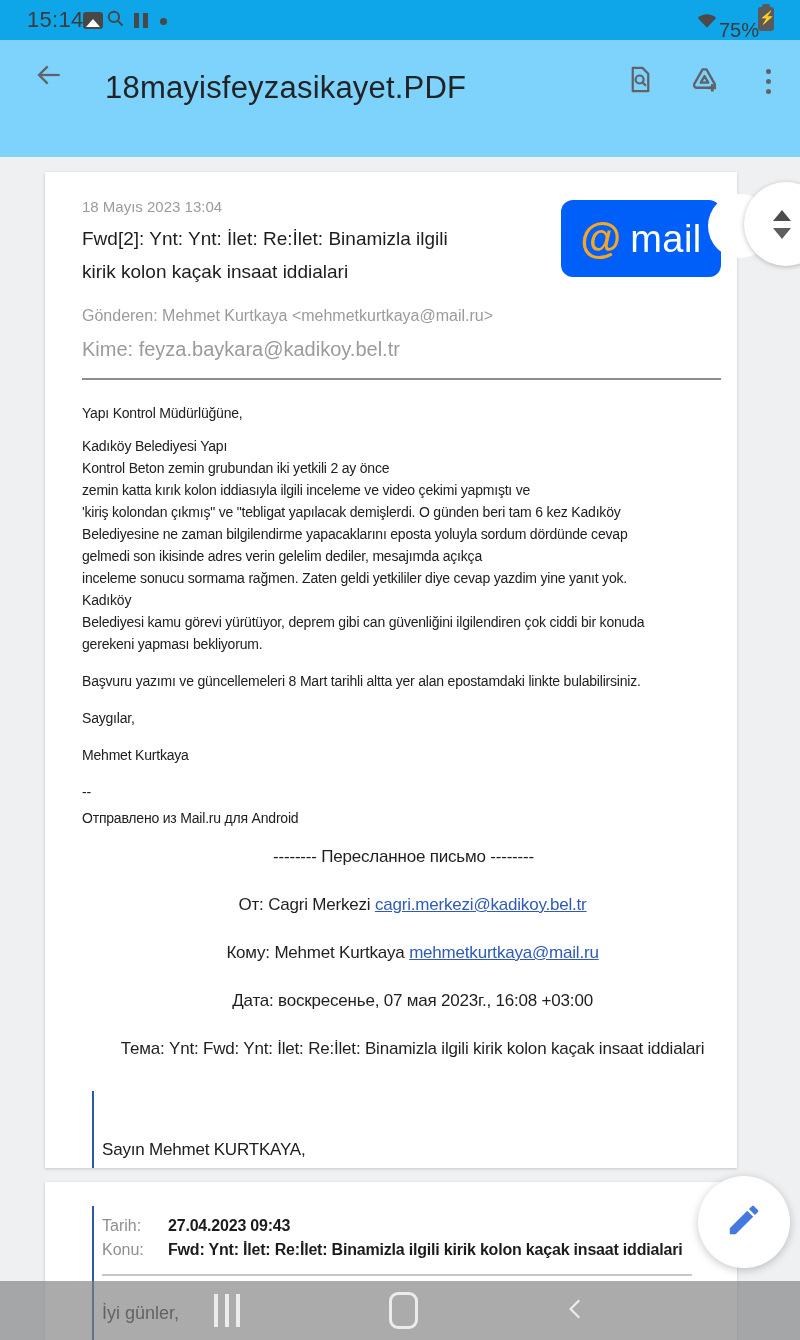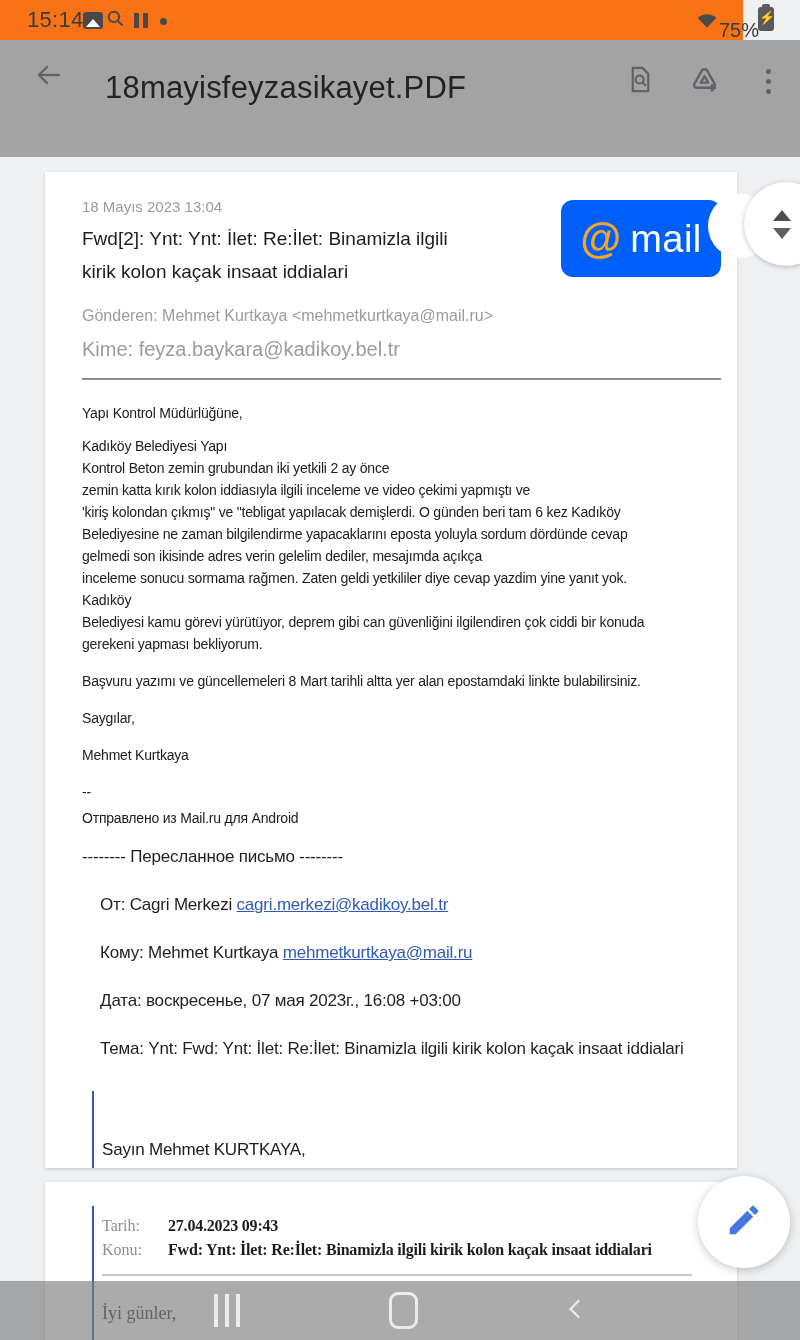--- a/index.html
+++ b/index.html
@@ -4,64 +4,64 @@
 <style>
   * { margin:0; padding:0; box-sizing:border-box; }
   html,body { width:800px; height:1340px; }
   body {
     position:relative; overflow:hidden;
     background:#eef0f2;
     font-family:"Liberation Sans", sans-serif;
     color:#1f1f1f;
   }
   
-  .status-bar{ position:absolute; left:0; top:0; width:743px; height:40px; background:#f97316;
+  .status-bar{ position:absolute; left:0; top:0; width:800px; height:40px; background:#0ea5e9;
     display:flex; align-items:center; }
   .sb-time{ position:absolute; left:27px; top:7px; font-size:22px; color:#3c3c3c; letter-spacing:.3px; }
   .sb-ico{ position:absolute; top:11px; }
   .sb-img{ left:83px; width:20px; height:17px; background:#484848; border-radius:3px; position:absolute; top:12px;}
   .sb-img::after{ content:""; position:absolute; left:3px; bottom:2px; border-left:7px solid transparent;
     border-right:7px solid transparent; border-bottom:8px solid #ffffff; }
   .sb-search{ left:106px; top:9px; }
   .sb-pause{ left:134px; top:13px; display:flex; gap:4px; }
   .sb-pause i{ display:block; width:5px; height:15px; background:#484848; }
   .sb-dot{ left:160px; top:18px; width:7px; height:7px; border-radius:50%; background:#484848; }
   .sb-wifi{ left:695px; top:9px; }
   .sb-batt-txt{ position:absolute; left:719px; top:19px; font-size:20px; color:#3c3c3c; }
   .sb-batt{ position:absolute; left:758px; top:7px; width:16px; height:24px; background:#5a5a5a;
     border-radius:3px; }
   .sb-batt::before{ content:""; position:absolute; top:-3px; left:4px; width:8px; height:3px; background:#5a5a5a;
     border-radius:2px 2px 0 0; }
   .sb-batt::after{ content:"\26A1"; position:absolute; left:1px; top:3px; font-size:13px; color:#e8e8e8; }
   
-  .toolbar{ position:absolute; left:0; top:40px; width:800px; height:117px; background:#a3a3a3; }
+  .toolbar{ position:absolute; left:0; top:40px; width:800px; height:117px; background:#7dd3fc; }
   .tb-back{ position:absolute; left:33px; top:19px; width:32px; height:32px; }
   .tb-title{ position:absolute; left:105px; top:30px; font-size:31px; font-weight:500; color:#222326; letter-spacing:.2px;}
   .tb-actions{ position:absolute; right:0; top:17px; display:flex; }
   .tb-btn{ width:64px; height:48px; display:flex; align-items:center; justify-content:center; }
   .kebab{ display:flex; flex-direction:column; gap:5px; }
   .kebab i{ width:5px; height:5px; border-radius:50%; background:#5f6368; }
   
   .page{ position:absolute; left:45px; width:692px; background:#ffffff;
     box-shadow:0 1px 3px rgba(0,0,0,.18); overflow:hidden; }
   .page1{ top:172px; height:996px; padding:0 12px 0 37px; }
-  .page2{ top:1182px; height:158px; padding:0 18px 1px 37px;font-family:Liberation Serif, serif; }
+  .page2{ top:1182px; height:158px; padding:0 18px 1px 37px; }
   .muted{ color:#9b9b9b; }
   .p1-date{ padding-top:26px; font-size:15px; }
   .p1-subject{ margin-top:7px; font-size:19px; line-height:33px; color:#1d1d1f; width:485px; white-space:pre-line; }
   .mail-logo{ position:absolute; left:516px; top:28px; width:160px; height:77px; background:#005ff9;
     border-radius:12px; display:flex; align-items:center; justify-content:center; gap:9px; }
   .logo-at{ color:#f5a623; font-size:42px; font-weight:700; line-height:1; }
   .logo-word{ color:#ffffff; font-size:38px; font-weight:500; line-height:1; letter-spacing:.5px; }
   .p1-from{ margin-top:19px; font-size:16px; }
   .p1-to{ margin-top:13px; font-size:20px; }
   .p1-hr{ margin-top:17px; height:2px; background:#8d8d8d; width:639px; }
   .par{ font-size:14px; line-height:22px; letter-spacing:-.2px; white-space:pre; color:#202020; }
   .m22{ margin-top:22px; } .m11{ margin-top:11px; } .m15{ margin-top:15px; } .m4{ margin-top:4px; }
-  .fwd{ margin-top:16px; font-size:17px; line-height:24px; letter-spacing:-.2px; white-space:pre; }
+  .fwd{ margin-top:16px; font-size:17px; line-height:24px; letter-spacing:-.2px; white-space:pre;text-align:center; }
   .lnk{ color:#2f5bb7; text-decoration:underline; }
   .quote{ margin-left:10px; margin-top:6px; border-left:2px solid #2a5caa; padding:46px 0 14px 8px; }
   .quote-text{ font-size:17px; line-height:26px; letter-spacing:-.2px; white-space:pre; color:#202020; }
   .kv-label{ width:80px; color:#8f8f8f; flex:none; }
   .quote2{ margin-left:10px; margin-top:24px; border-left:2px solid #2a5caa; padding:8px 0 200px 8px; }
   .kv2{ display:flex; font-size:16px; line-height:24px; }
   .kv2 .kv-label{ width:66px; }
   .kv2 .val{ color:#1c1c1c; font-weight:700; letter-spacing:-.2px; white-space:pre;}
   .p2-hr{ margin-top:12px; height:2px; background:#c7c7c7; width:590px; }
   .p2-closing{ margin-top:27px; font-size:18px; color:#2a2a2a; }

